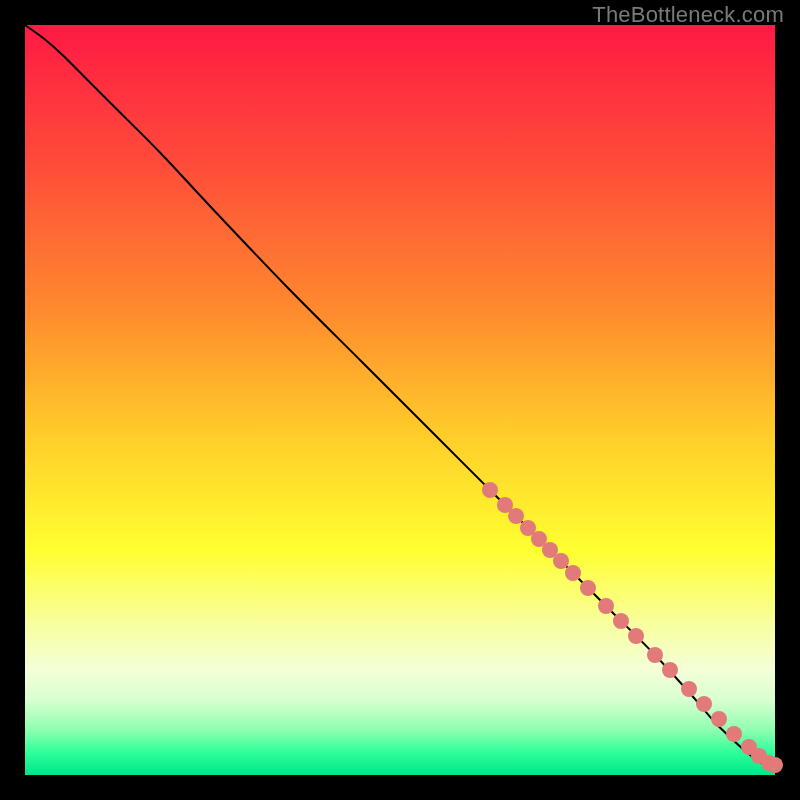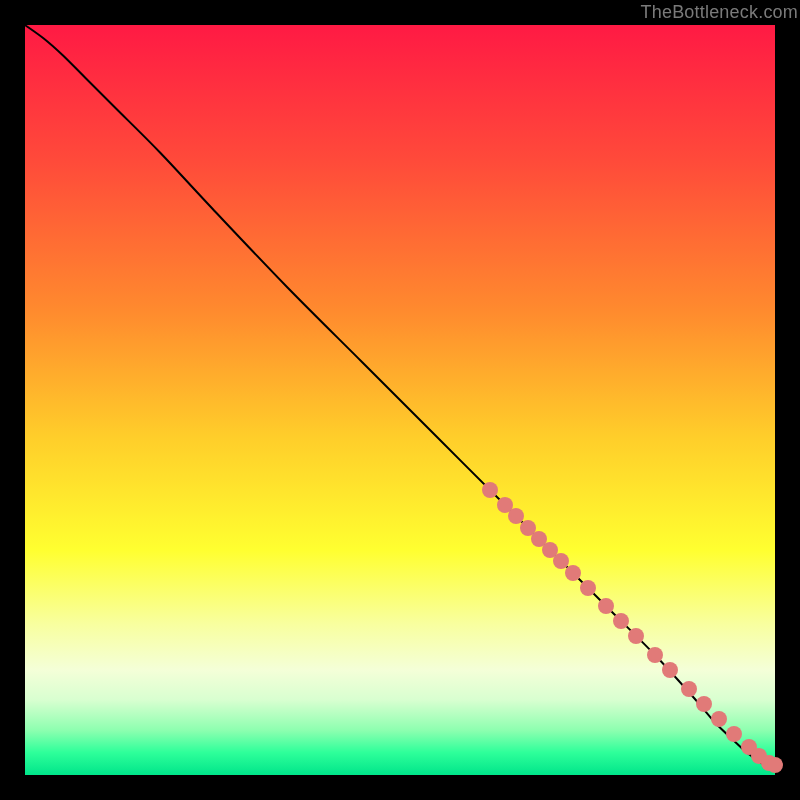--- a/index.html
+++ b/index.html
@@ -37,23 +37,23 @@
     position: absolute;
     width: 16px;
     height: 16px;
     border-radius: 50%;
     transform: translate(-8px, -8px);
     background: #e17a78;
   }
   .watermark {
     position: absolute;
     top: 2px;
-    right: 2px;
+    right: 16px;
     color: #7a7a7a;
-    font-size: 18px;
+    font-size: 22px;
     font-weight: 500;
     letter-spacing: 0.2px;
     user-select: none;
   }
 </style>
 </head>
 <body>
 
 <div class="stage">
 

